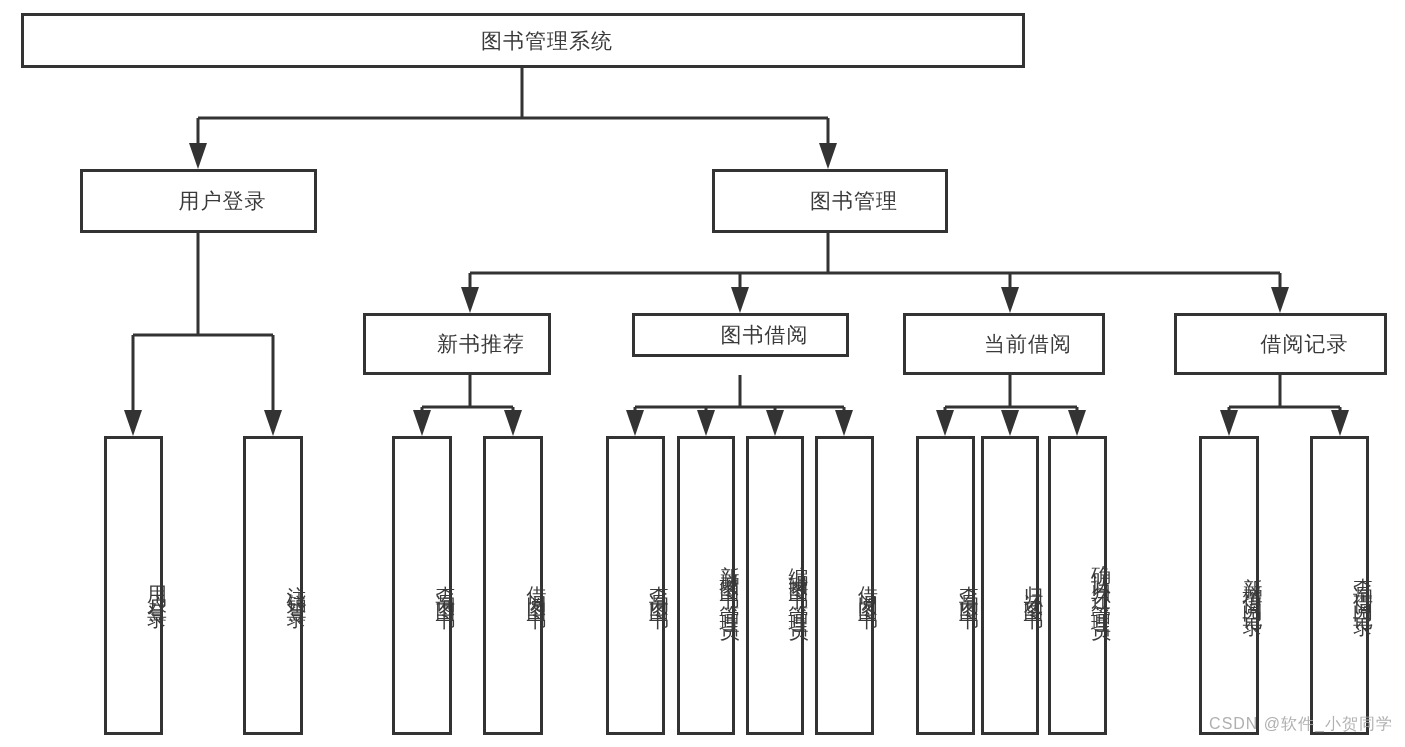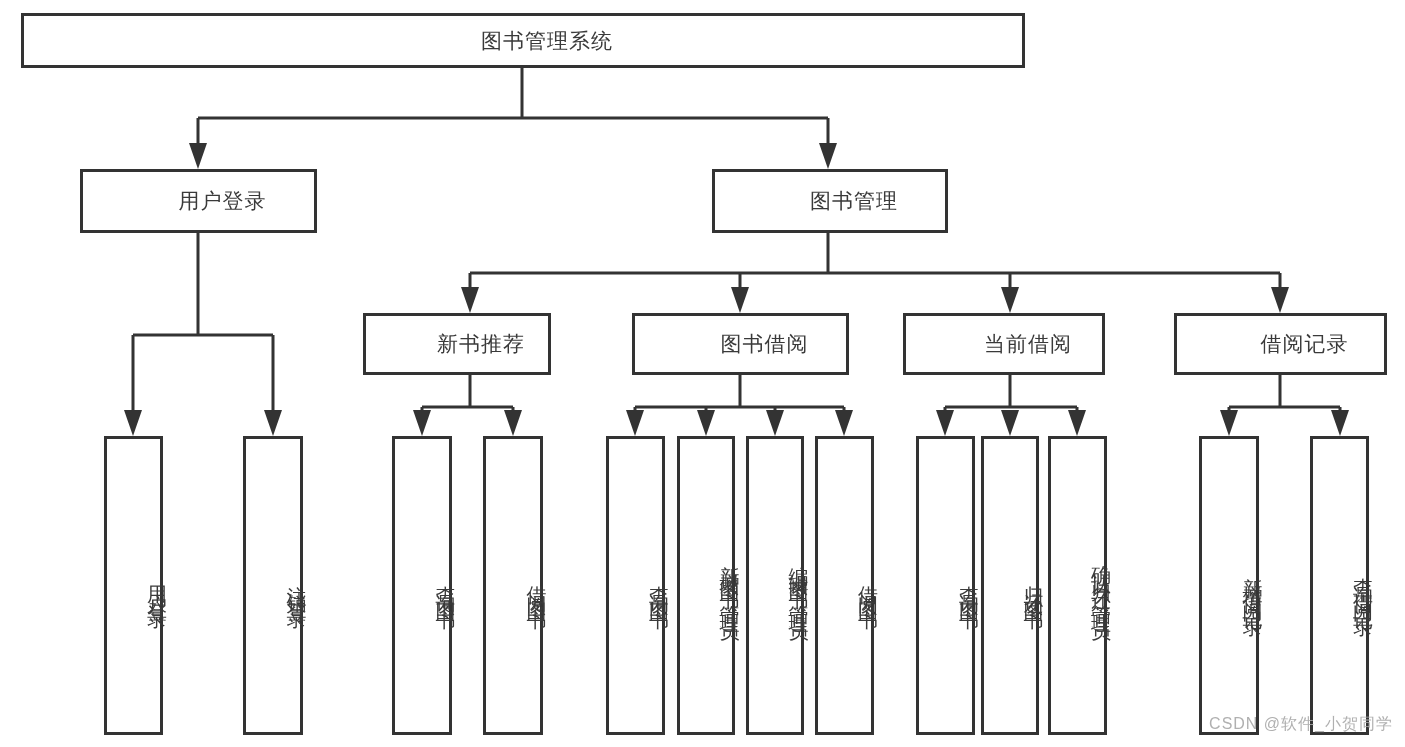--- a/index.html
+++ b/index.html
@@ -97,21 +97,21 @@
     <polygon points="1220,410 1238,410 1229,436"></polygon>
     <polygon points="1331,410 1349,410 1340,436"></polygon>
   </svg>
 
   <div class="node" style="left:21px; top:13px; width:1004px; height:55px;">图书管理系统</div>
 
   <div class="node" style="left:80px; top:169px; width:237px; height:64px;">用户登录</div>
   <div class="node" style="left:712px; top:169px; width:236px; height:64px;">图书管理</div>
 
   <div class="node" style="left:363px; top:313px; width:188px; height:62px;">新书推荐</div>
-  <div class="node" style="left:632px; top:313px; width:217px; height:62px;">图书借阅</div>
+  <div class="node" style="left:632px; top:313px; width:217px; height:44px;">图书借阅</div>
   <div class="node" style="left:903px; top:313px; width:202px; height:62px;">当前借阅</div>
   <div class="node" style="left:1174px; top:313px; width:213px; height:62px;">借阅记录</div>
 
   <div class="node v" style="left:104px; top:436px; width:59px; height:299px;">用户登录</div>
   <div class="node v" style="left:243px; top:436px; width:60px; height:299px;">注销登录</div>
 
   <div class="node v" style="left:392px; top:436px; width:60px; height:299px;">查询图书</div>
   <div class="node v" style="left:483px; top:436px; width:60px; height:299px;">借阅图书</div>
 
   <div class="node v" style="left:606px; top:436px; width:59px; height:299px;">查询图书</div>

